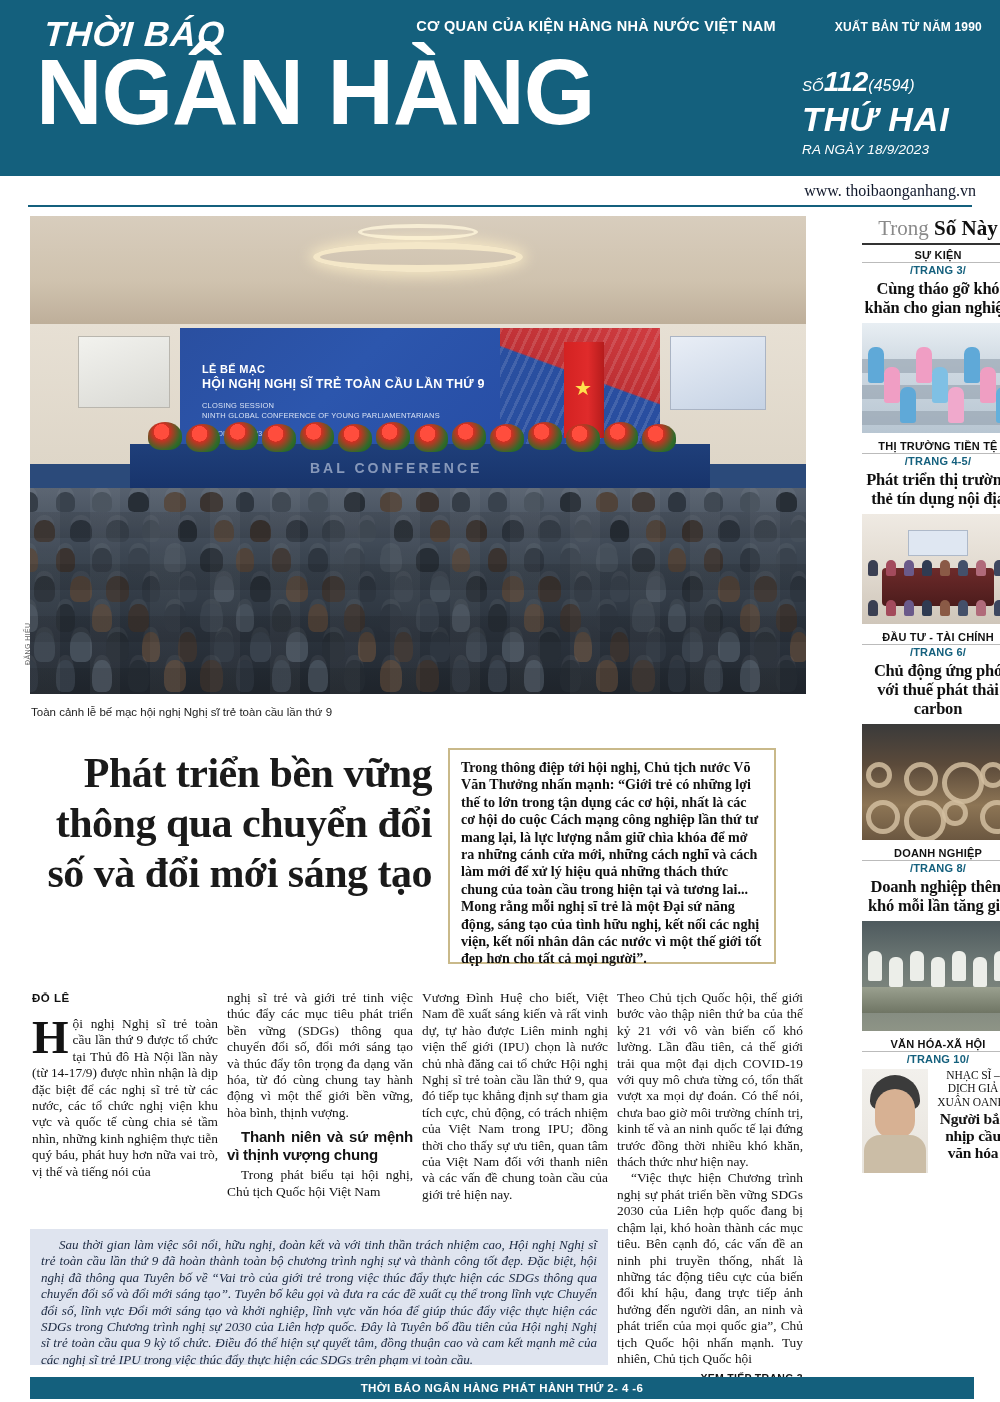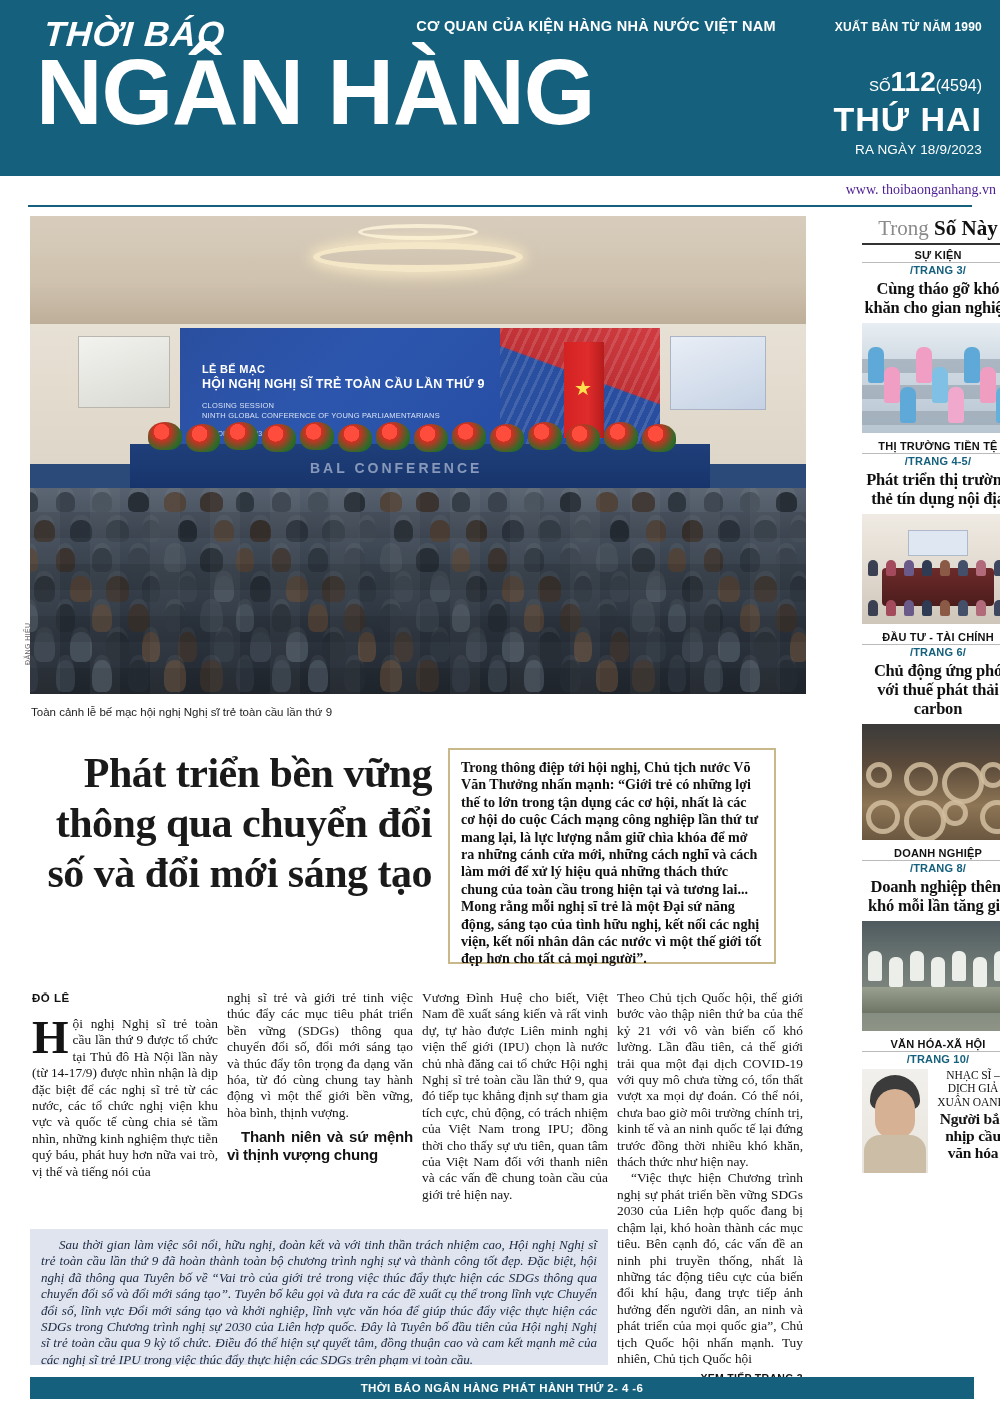--- a/index.html
+++ b/index.html
@@ -38,32 +38,33 @@
     font-family:"Liberation Sans", sans-serif;
     font-size:14.5px; font-weight:600; letter-spacing:.3px;
   }
   .mh-since {
     position:absolute; right:18px; top:20px;
     font-family:"Liberation Sans", sans-serif;
     font-size:12px; font-weight:bold; letter-spacing:.2px;
   }
   .mh-issue {
     position:absolute; right:18px; top:66px; width:180px;
-    text-align:right;
-    font-family:"Liberation Sans", sans-serif;
+    text-align:left;
+    font-family:"Liberation Sans", sans-serif;
+    font-style:italic;
   }
   .mh-issue .line1 { font-size:15px; }
   .mh-issue .line1 .big { font-size:28px; font-weight:bold; }
   .mh-issue .line1 .paren { font-size:16px; }
   .mh-issue .line2 { font-size:34px; font-weight:bold; letter-spacing:1px; margin-top:2px;}
   .mh-issue .line3 { font-size:13.5px; margin-top:3px; letter-spacing:.2px;}
   .mh-web {
-    position:absolute; right:4px; top:182px;
-    font-family:"Liberation Serif", serif;
-    font-size:14px; color:#4c1d95;
+    position:absolute; right:24px; top:182px;
+    font-family:"Liberation Serif", serif;
+    font-size:16px; color:#0f172a;
   }
 
   
   .top-rule {
     position:absolute; left:28px; top:205px; width:944px; height:2px;
     background:#14607d;
   }
 
   
   .hero {
@@ -628,20 +629,21 @@
 
 <div class="byline">ĐỖ LÊ</div>
 
 <div class="col col1">
   <p class="dropcap noind">Hội nghị Nghị sĩ trẻ toàn cầu lần thứ 9 được tổ chức tại Thủ đô Hà Nội lần này (từ 14-17/9) được nhìn nhận là dịp đặc biệt để các nghị sĩ trẻ từ các nước, các tổ chức nghị viện khu vực và quốc tế cùng chia sẻ tầm nhìn, những kinh nghiệm thực tiễn quý báu, phát huy hơn nữa vai trò, vị thế và tiếng nói của</p>
 </div>
 
 <div class="col col2">
   <p class="noind">nghị sĩ trẻ và giới trẻ tinh việc thúc đẩy các mục tiêu phát triển bền vững (SDGs) thông qua chuyển đổi số, đổi mới sáng tạo và thúc đẩy tôn trọng đa dạng văn hóa, từ đó cùng chung tay hành động vì một thế giới bền vững, hòa bình, thịnh vượng.</p>
   <p class="subhead">Thanh niên và sứ mệnh vì thịnh vượng chung</p>
+  <p>Trong phát biểu tại hội nghị, Chủ tịch Quốc hội Việt Nam</p>
 </div>
 
 <div class="col col3">
   <p class="noind">Vương Đình Huệ cho biết, Việt Nam đề xuất sáng kiến và rất vinh dự, tự hào được Liên minh nghị viện thế giới (IPU) chọn là nước chủ nhà đăng cai tổ chức Hội nghị Nghị sĩ trẻ toàn cầu lần thứ 9, qua đó tiếp tục khẳng định sự tham gia tích cực, chủ động, có trách nhiệm của Việt Nam trong IPU; đồng thời cho thấy sự ưu tiên, quan tâm của Việt Nam đối với thanh niên và các vấn đề chung toàn cầu của giới trẻ hiện nay.</p>
 </div>
 
 <div class="col col4">
   <p class="noind">Theo Chủ tịch Quốc hội, thế giới bước vào thập niên thứ ba của thế kỷ 21 với vô vàn biến cố khó lường. Lần đầu tiên, cả thế giới trải qua một đại dịch COVID-19 với quy mô chưa từng có, tổn thất vượt xa mọi dự đoán. Có thể nói, chưa bao giờ môi trường chính trị, kinh tế và an ninh quốc tế lại đứng trước đồng thời nhiều khó khăn, thách thức như hiện nay.</p>
   <p>“Việc thực hiện Chương trình nghị sự phát triển bền vững SDGs 2030 của Liên hợp quốc đang bị chậm lại, khó hoàn thành các mục tiêu. Bên cạnh đó, các vấn đề an ninh phi truyền thống, nhất là những tác động tiêu cực của biến đổi khí hậu, đang trực tiếp ảnh hưởng đến người dân, an ninh và phát triển của mọi quốc gia”, Chủ tịch Quốc hội nhấn mạnh. Tuy nhiên, Chủ tịch Quốc hội</p>
   <p class="seemore">XEM TIẾP TRANG 3</p>

